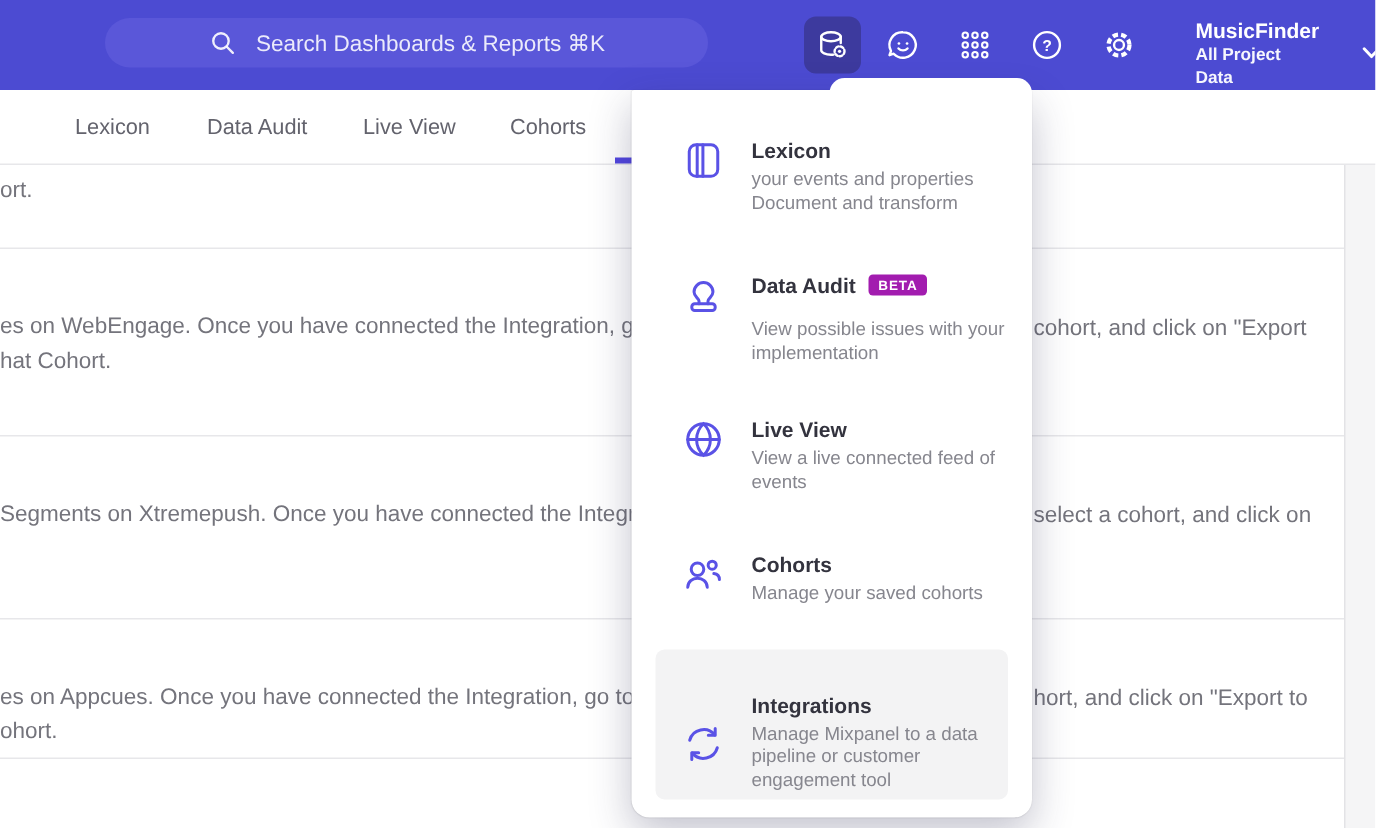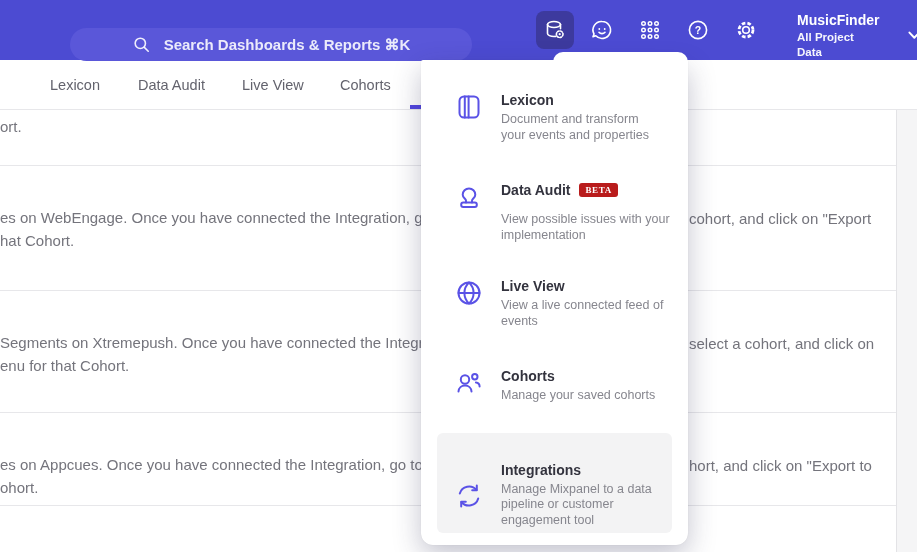--- a/index.html
+++ b/index.html
@@ -1,23 +1,23 @@
 <!DOCTYPE html>
 <html><head>
 <meta charset="utf-8">
 <style>
   * { margin:0; padding:0; box-sizing:border-box; }
   body { font-family:"Liberation Sans", sans-serif; background:#ffffff; }
   .screen { position:relative; width:917px; height:552px; overflow:hidden; background:#ffffff; }
 
   
   .topbar { position:absolute; left:0; top:0; width:917px; height:60px; background:#4c4bd2; z-index:10; }
-  .search-pill { position:absolute; left:70px; top:28px; width:402px; height:33px; border-radius:17px;
+  .search-pill { position:absolute; left:70px; top:12px; width:402px; height:33px; border-radius:17px;
                  background:#5a57d9; display:flex; align-items:center; justify-content:center; gap:13px;
-                 color:rgba(255,255,255,0.88); font-size:15px; cursor:text;font-weight:bold; }
+                 color:rgba(255,255,255,0.88); font-size:15px; cursor:text; }
   .icon-btn { position:absolute; top:17px; width:26px; height:26px; background:none; border:none; cursor:pointer;
               display:flex; align-items:center; justify-content:center; }
   .icon-tile { position:absolute; left:536px; top:11px; width:38px; height:38px; border-radius:8px;
                background:#3d3a9e; border:none; display:flex; align-items:center; justify-content:center; cursor:pointer; }
   .btn-feedback { left:589px; } .btn-grid { left:637px; } .btn-help { left:685px; } .btn-gear { left:733px; }
   .project-switcher { position:absolute; left:797px; top:11px; display:flex; align-items:center; gap:28px; cursor:pointer; }
   .project-name { display:block; color:#ffffff; font-size:14px; font-weight:700; line-height:19px; }
   .project-scope { display:block; color:rgba(255,255,255,0.95); font-size:11.5px; font-weight:700; line-height:15px; }
 
   
@@ -46,22 +46,22 @@
   .dropdown { position:absolute; left:421px; top:60px; width:267px; height:485px; background:#ffffff;
               border-radius:2px 2px 12px 12px; z-index:55;
               box-shadow:0 10px 28px rgba(40,40,80,0.28), 0 0 1px rgba(0,0,0,0.12); }
   .dd-item { position:absolute; left:16px; right:16px; display:flex; gap:18px; padding:0 2px 0 18px; cursor:pointer; }
   .i1 { top:31px; } .i2 { top:121px; } .i3 { top:217px; } .i4 { top:307px; }
   .i5 { top:373px; height:100px; background:#f3f3f4; border-radius:6px; padding-top:23px;align-items:center; }
   .dd-icon { flex:0 0 28px; width:28px; height:28px; margin-top:2px; }
   .dd-text { display:block; }
   .dd-title-row { display:flex; align-items:center; }
   .dd-title { font-size:14px; font-weight:700; line-height:18px; color:#33333e; }
-  .beta-badge { display:inline-block; margin-left:9px; background:#b91c1c; color:#ffffff; font-size:9px;
-                font-weight:700; letter-spacing:0.6px; padding:2px 6px; border-radius:3px; line-height:10px;font-family:Liberation Serif, serif; }
+  .beta-badge { display:inline-block; margin-left:9px; background:#a21caf; color:#ffffff; font-size:9px;
+                font-weight:700; letter-spacing:0.6px; padding:2px 6px; border-radius:3px; line-height:10px; }
   .dd-desc { display:block; margin-top:3px; }
   .i2 .dd-desc { margin-top:13px; }
   .dd-desc-line { display:block; font-size:12.5px; line-height:15.5px; color:#86868e; white-space:nowrap; }
 </style>
 </head>
 <body>
 
 <div class="screen">
 
   <header class="topbar">
@@ -143,21 +143,20 @@
     <span class="bg-line r0-l1">ort.</span>
 
     <span class="divider dv1"></span>
     <span class="bg-line r1-l1">es on WebEngage. Once you have connected the Integration, go to the</span>
     <span class="bg-line r1-r1">cohort, and click on "Export</span>
     <span class="bg-line r1-l2">hat Cohort.</span>
 
     <span class="divider dv2"></span>
     <span class="bg-line r2-l1">Segments on Xtremepush. Once you have connected the Integration,</span>
     <span class="bg-line r2-r1">select a cohort, and click on</span>
-    <span class="bg-line r2-l2">enu for that Cohort.</span>
 
     <span class="divider dv3"></span>
     <span class="bg-line r3-l1">es on Appcues. Once you have connected the Integration, go to the M</span>
     <span class="bg-line r3-r1">hort, and click on "Export to</span>
     <span class="bg-line r3-l2">ohort.</span>
 
     <span class="divider dv4"></span>
     <span class="right-strip"></span>
   </main>
 
@@ -168,22 +167,22 @@
       <svg class="dd-icon" viewBox="0 0 28 28" fill="none" stroke="#5a52e6" stroke-width="2" stroke-linecap="round">
         <rect x="4.5" y="3.5" width="19" height="21" rx="4.5"></rect>
         <line x1="9.8" y1="3.5" x2="9.8" y2="24.5"></line>
         <line x1="13.6" y1="3.5" x2="13.6" y2="24.5"></line>
       </svg>
       <span class="dd-text">
         <span class="dd-title-row">
             <span class="dd-title">Lexicon</span>
           </span>
         <span class="dd-desc">
+          <span class="dd-desc-line">your events and properties</span>
           <span class="dd-desc-line">Document and transform</span>
-          <span class="dd-desc-line">your events and properties</span>
         </span>
       </span>
     </div>
 
     <div class="dd-item i2">
       <svg class="dd-icon" viewBox="0 0 28 28" fill="none" stroke="#5a52e6" stroke-width="2" stroke-linecap="round" stroke-linejoin="round">
         <path d="M11 19.5v-1.8c0-1.9-3.3-2.7-3.3-6a6.3 6.3 0 0 1 12.6 0c0 3.3-3.3 4.1-3.3 6v1.8"></path>
         <rect x="6.2" y="19.5" width="15.6" height="4.5" rx="2"></rect>
       </svg>
       <span class="dd-text">

